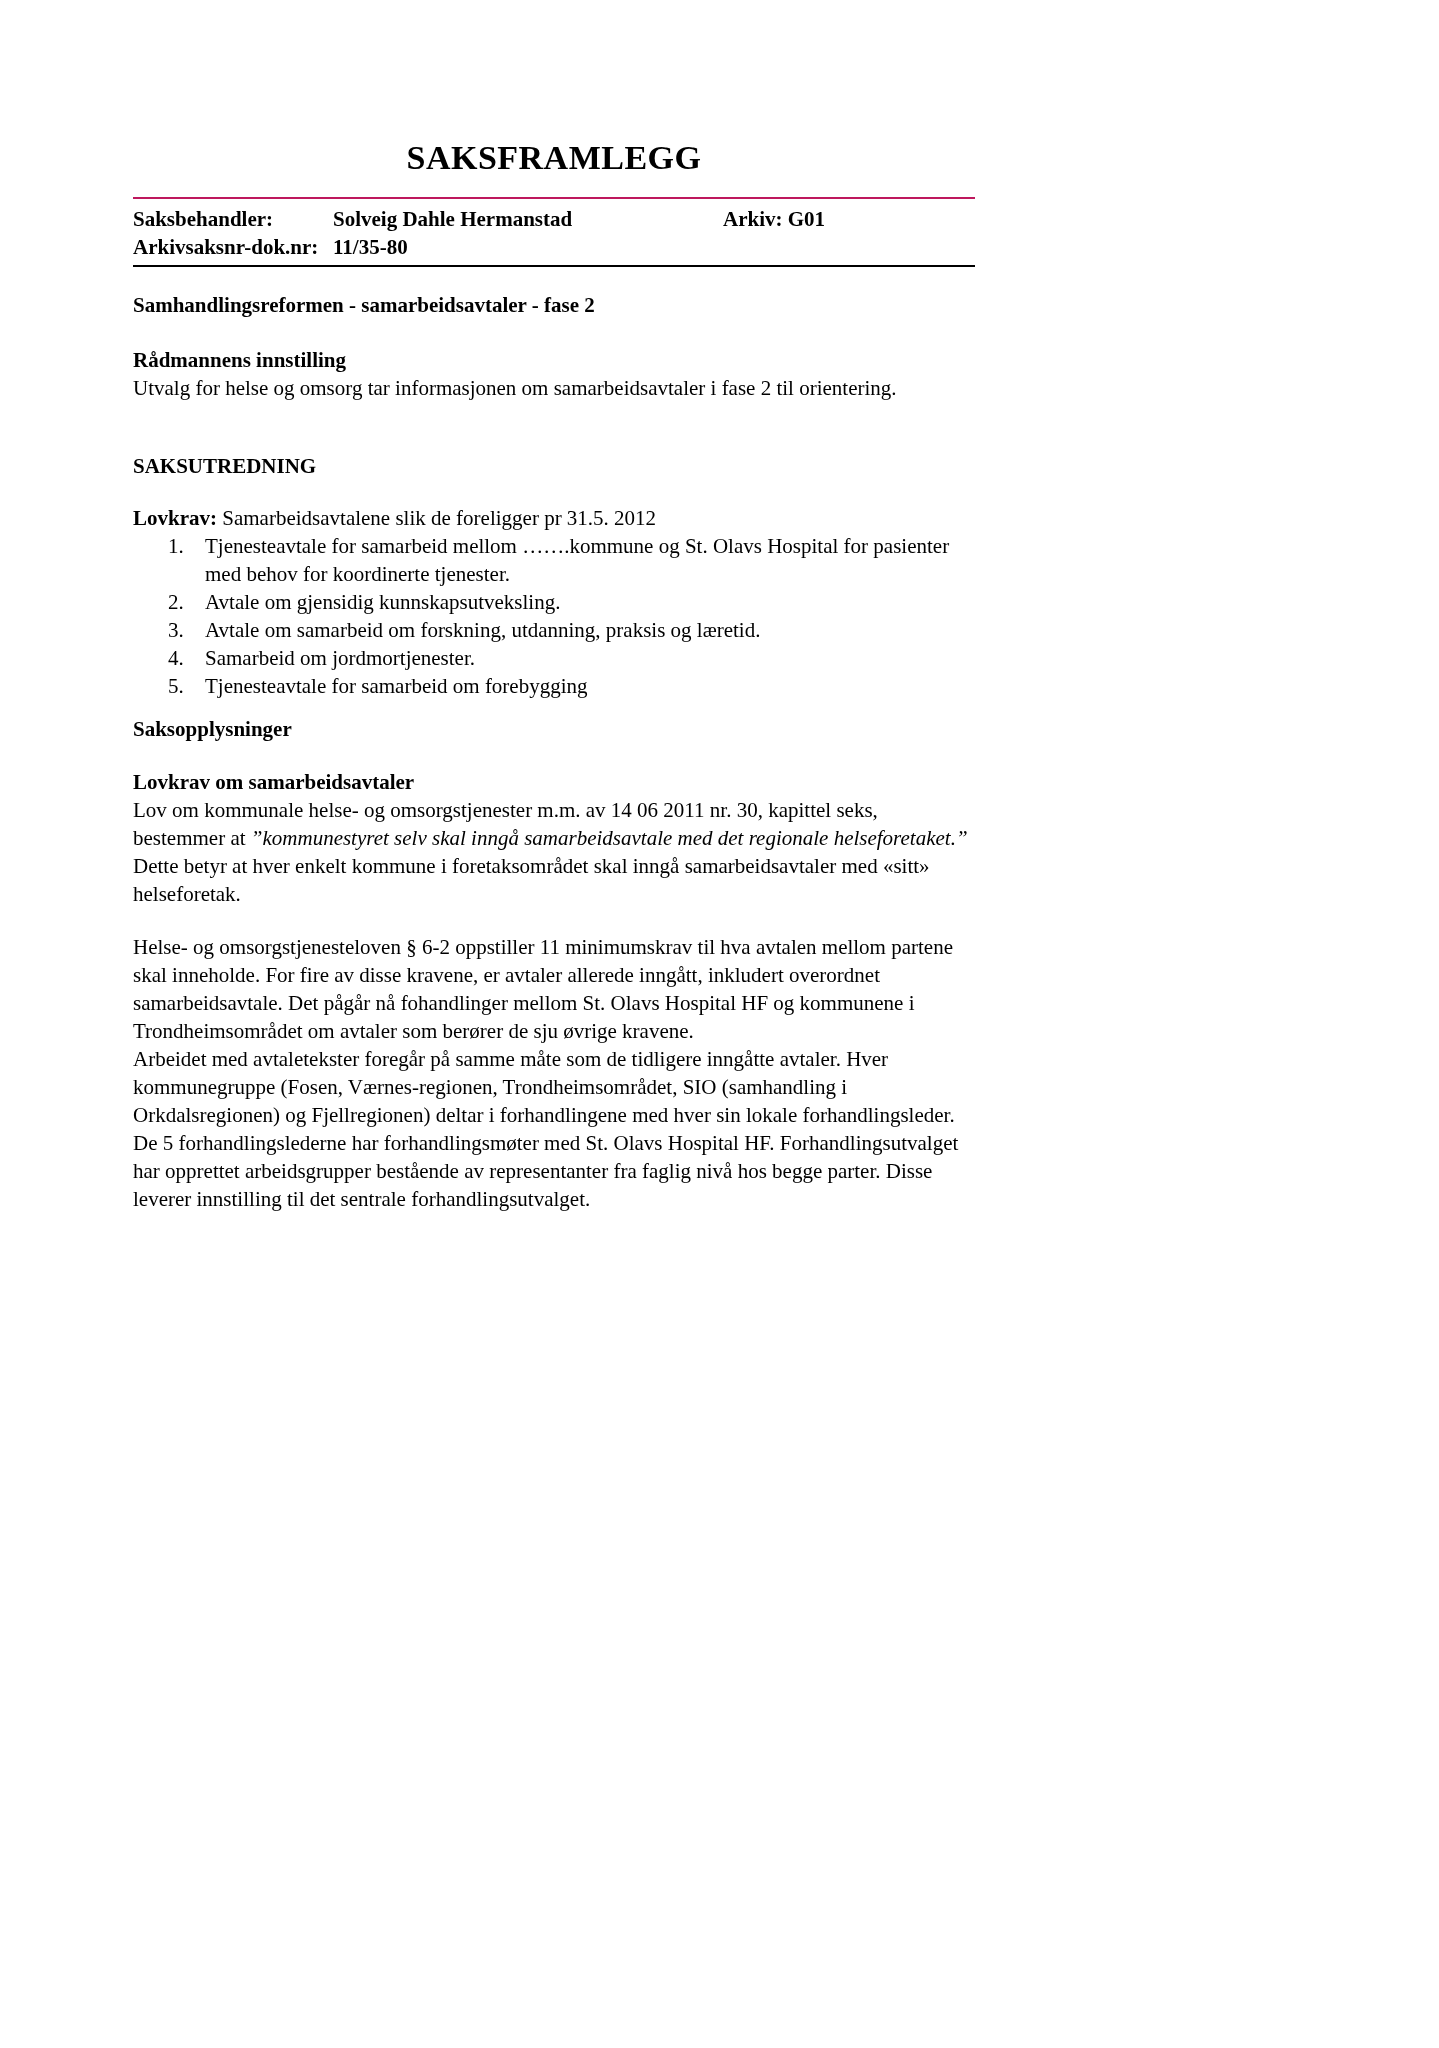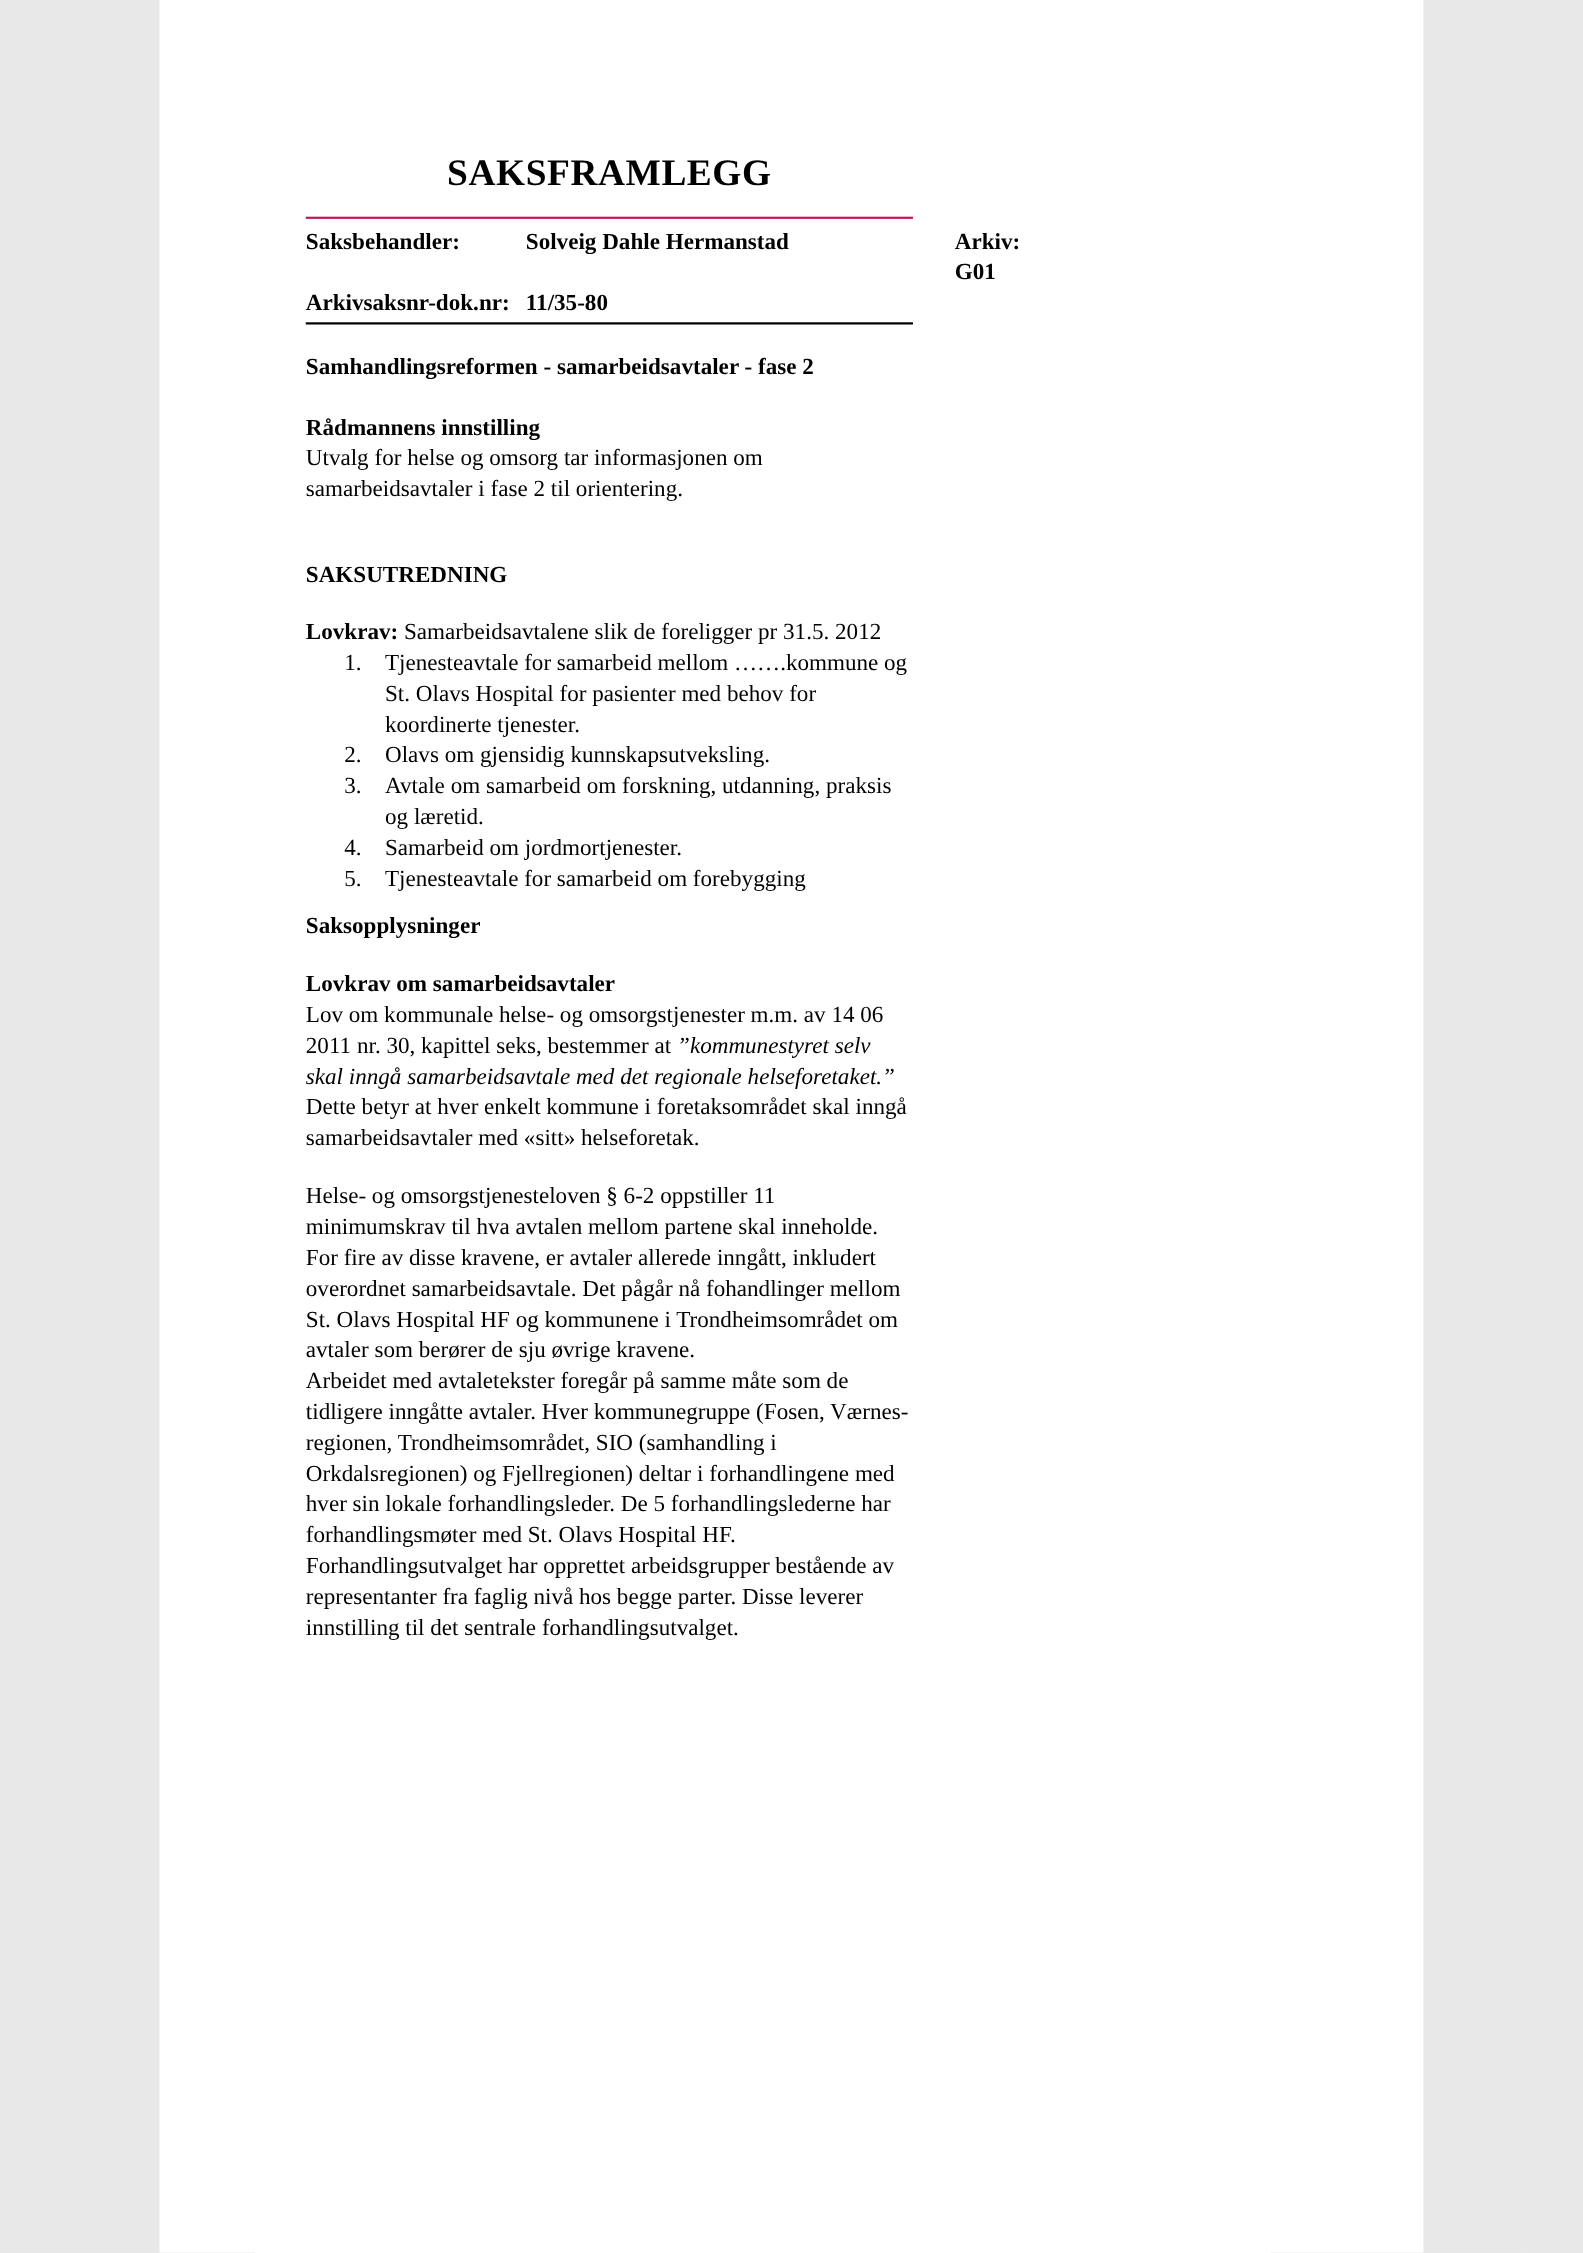--- a/index.html
+++ b/index.html
@@ -2,21 +2,21 @@
 <html><head>
 <meta charset="utf-8">
 <style>
   html, body {
     margin: 0;
     padding: 0;
     background: #e8e8e8;
   }
   .page {
     position: relative;
-    width: 1149px;
+    width: 1439px;
     height: 2048px;
     margin: 0 auto;
     background: #ffffff;
     box-sizing: border-box;
     padding: 138px 464px 0 133px;
     font-family: "Liberation Serif", "DejaVu Serif", serif;
     font-size: 21px;
     line-height: 28px;
     color: #000000;
     overflow: hidden;
@@ -105,21 +105,21 @@
 
   <p class="mt-mid"><span class="h-bold">Lovkrav:</span><span> Samarbeidsavtalene slik de foreligger pr 31.5. 2012</span></p>
 
   <ol class="list mt-list">
     <li class="list-item">
       <span class="list-num">1.</span>
       <span class="list-text">Tjenesteavtale for samarbeid mellom …….kommune og St. Olavs Hospital for pasienter med behov for koordinerte tjenester.</span>
     </li>
     <li class="list-item">
       <span class="list-num">2.</span>
-      <span class="list-text">Olavs om gjensidig kunnskapsutveksling.</span>
+      <span class="list-text">Avtale om gjensidig kunnskapsutveksling.</span>
     </li>
     <li class="list-item">
       <span class="list-num">3.</span>
       <span class="list-text">Avtale om samarbeid om forskning, utdanning, praksis og læretid.</span>
     </li>
     <li class="list-item">
       <span class="list-num">4.</span>
       <span class="list-text">Samarbeid om jordmortjenester.</span>
     </li>
     <li class="list-item">

